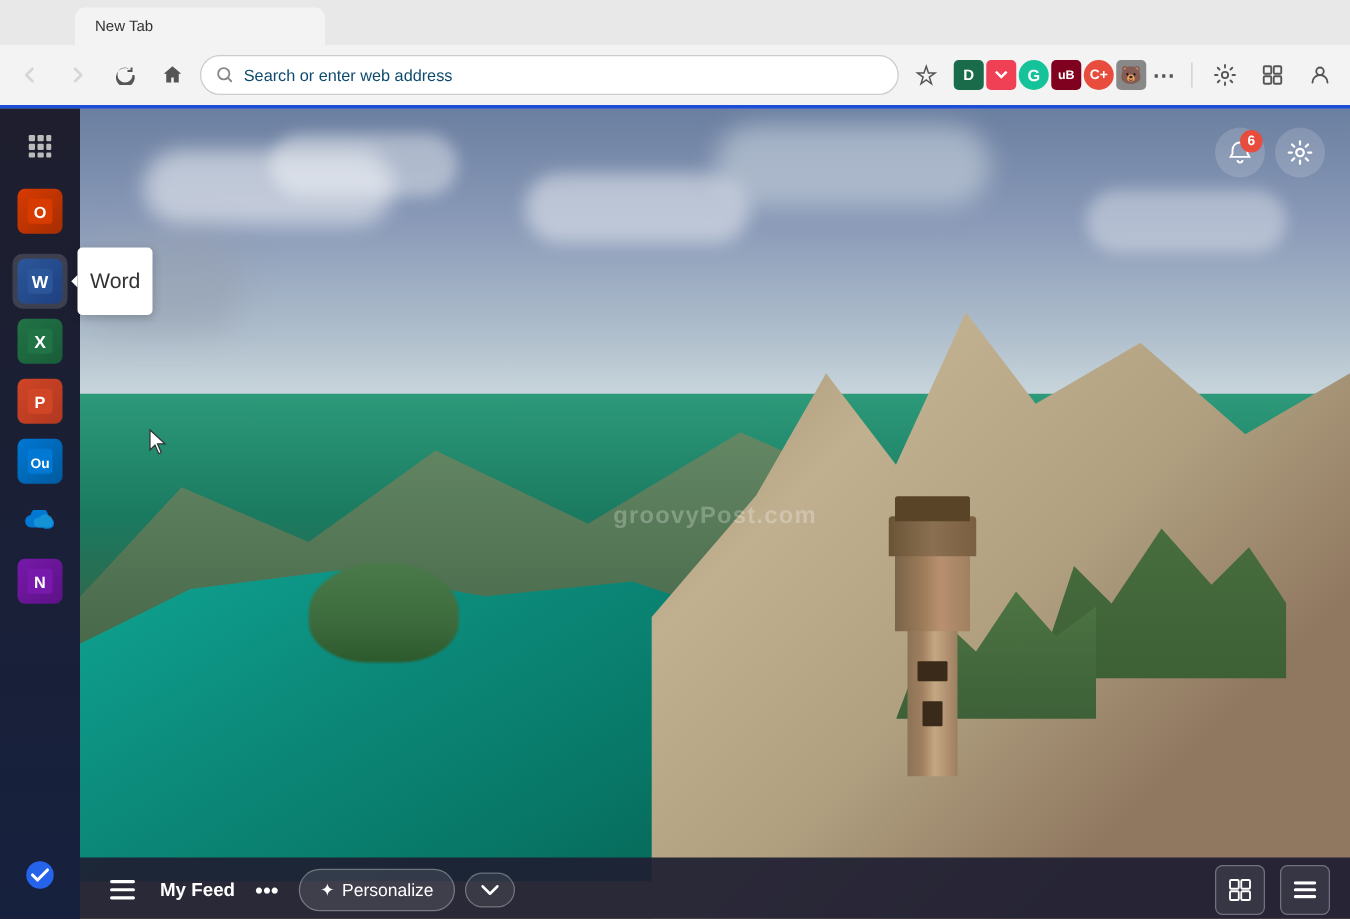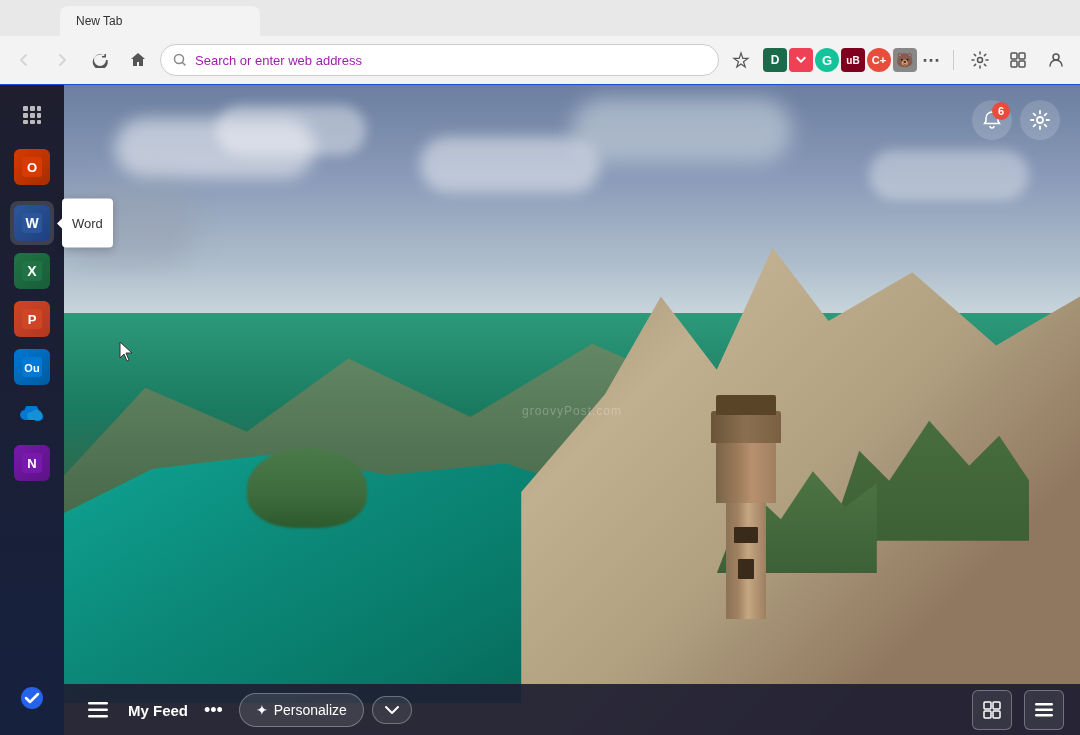--- a/index.html
+++ b/index.html
@@ -2,21 +2,21 @@
 <html><head>
   <meta charset="utf-8">
   <style>
     * { margin: 0; padding: 0; box-sizing: border-box; }
     body { width: 1080px; height: 735px; overflow: hidden; font-family: 'Segoe UI', Arial, sans-serif; background: #202020; }
 
     
     .browser-chrome {
       width: 1080px;
       background: #f3f3f3;
-      border-bottom: 1px solid #1d4ed8;
+      border-bottom: 3px solid #1d4ed8;
       text-align: center;
     }
     .tab-bar {
       height: 36px;
       background: #e8e8e8;
       display: flex;
       align-items: flex-end;
       padding: 0 0 0 60px;
     }
     .tab-active {
@@ -116,21 +116,21 @@
     
     .tooltip {
       position: absolute;
       left: 52px;
       top: 50%;
       transform: translateY(-50%);
       background: white;
       color: #333;
       padding: 17px 10px;
       border-radius: 4px;
-      font-size: 13px;
+      font-size: 17px;
       white-space: nowrap;
       box-shadow: 0 2px 8px rgba(0,0,0,0.2);
       z-index: 100;
       pointer-events: none;
     }
     .tooltip::before {
       content: '';
       position: absolute;
       left: -5px;
       top: 50%;
@@ -174,23 +174,24 @@
       background: linear-gradient(180deg, #6b7fa0 0%, #8a9ab8 40%, #b0bfcc 80%, #c8d5dc 100%);
     }
 
     
     .watermark {
       position: absolute;
       top: 50%;
       left: 50%;
       transform: translate(-50%, -50%);
       color: rgba(255,255,255,0.25);
-      font-size: 12px;
+      font-size: 19px;
       white-space: nowrap;
       letter-spacing: 1px;
+      font-weight: bold;
     }
 
     
     .search-container {
       position: absolute;
       top: 40px;
       left: 50%;
       transform: translateX(-50%);
       width: 560px;
       z-index: 20;
@@ -408,21 +409,21 @@
       <svg width="16" height="16" viewBox="0 0 16 16" fill="none">
         <path d="M8 1L1 7h2v7h4v-4h2v4h4V7h2L8 1z" fill="#555"></path>
       </svg>
     </button>
 
     <div class="address-field">
       <svg width="14" height="14" viewBox="0 0 14 14" fill="none">
         <circle cx="6" cy="6" r="4.5" stroke="#888" stroke-width="1.5"></circle>
         <path d="M9.5 9.5L12 12" stroke="#888" stroke-width="1.5" stroke-linecap="round"></path>
       </svg>
-      <span style="color:#a21caf;">Search or enter web address</span>
+      <span style="color:#0c4a6e;">Search or enter web address</span>
     </div>
 
     <button class="nav-btn">
       <svg width="18" height="18" viewBox="0 0 18 18" fill="none">
         <path d="M9 2l1.8 5.4H16l-4.5 3.3 1.7 5.3L9 13l-4.2 3 1.7-5.3L2 7.4h5.2L9 2z" stroke="#555" stroke-width="1.2" fill="none"></path>
       </svg>
     </button>
 
     <div class="toolbar-icons">
 

